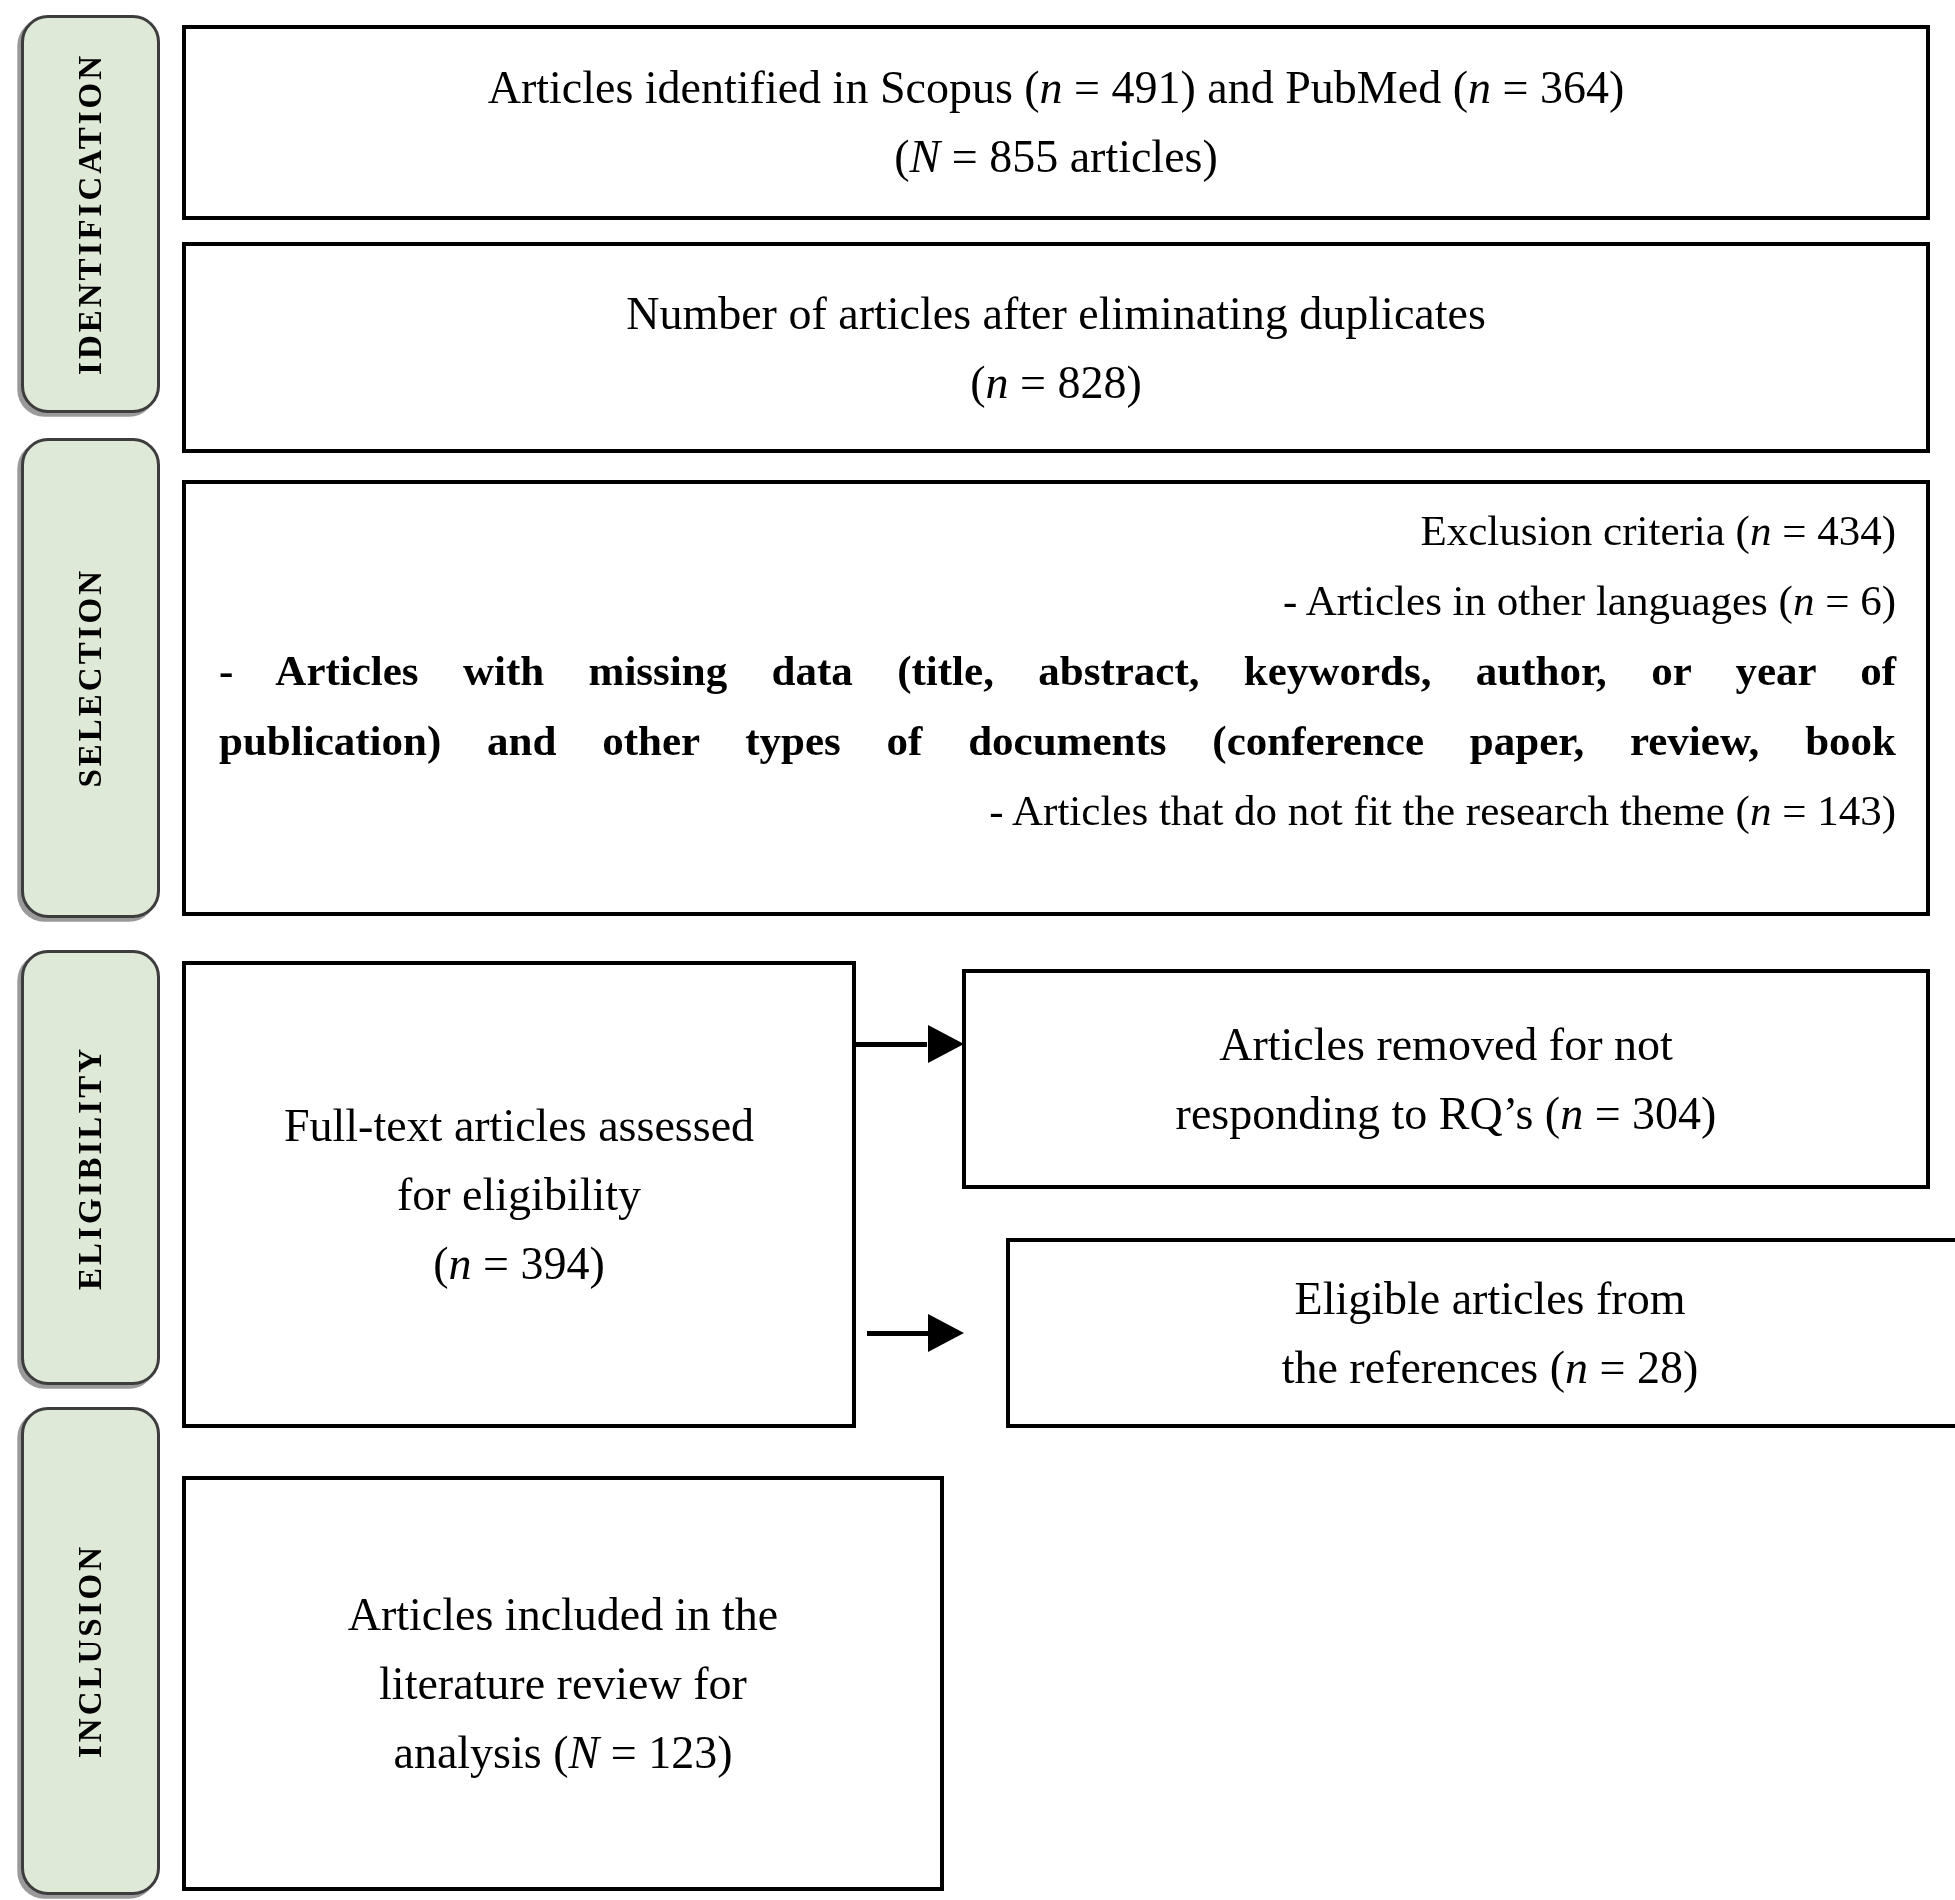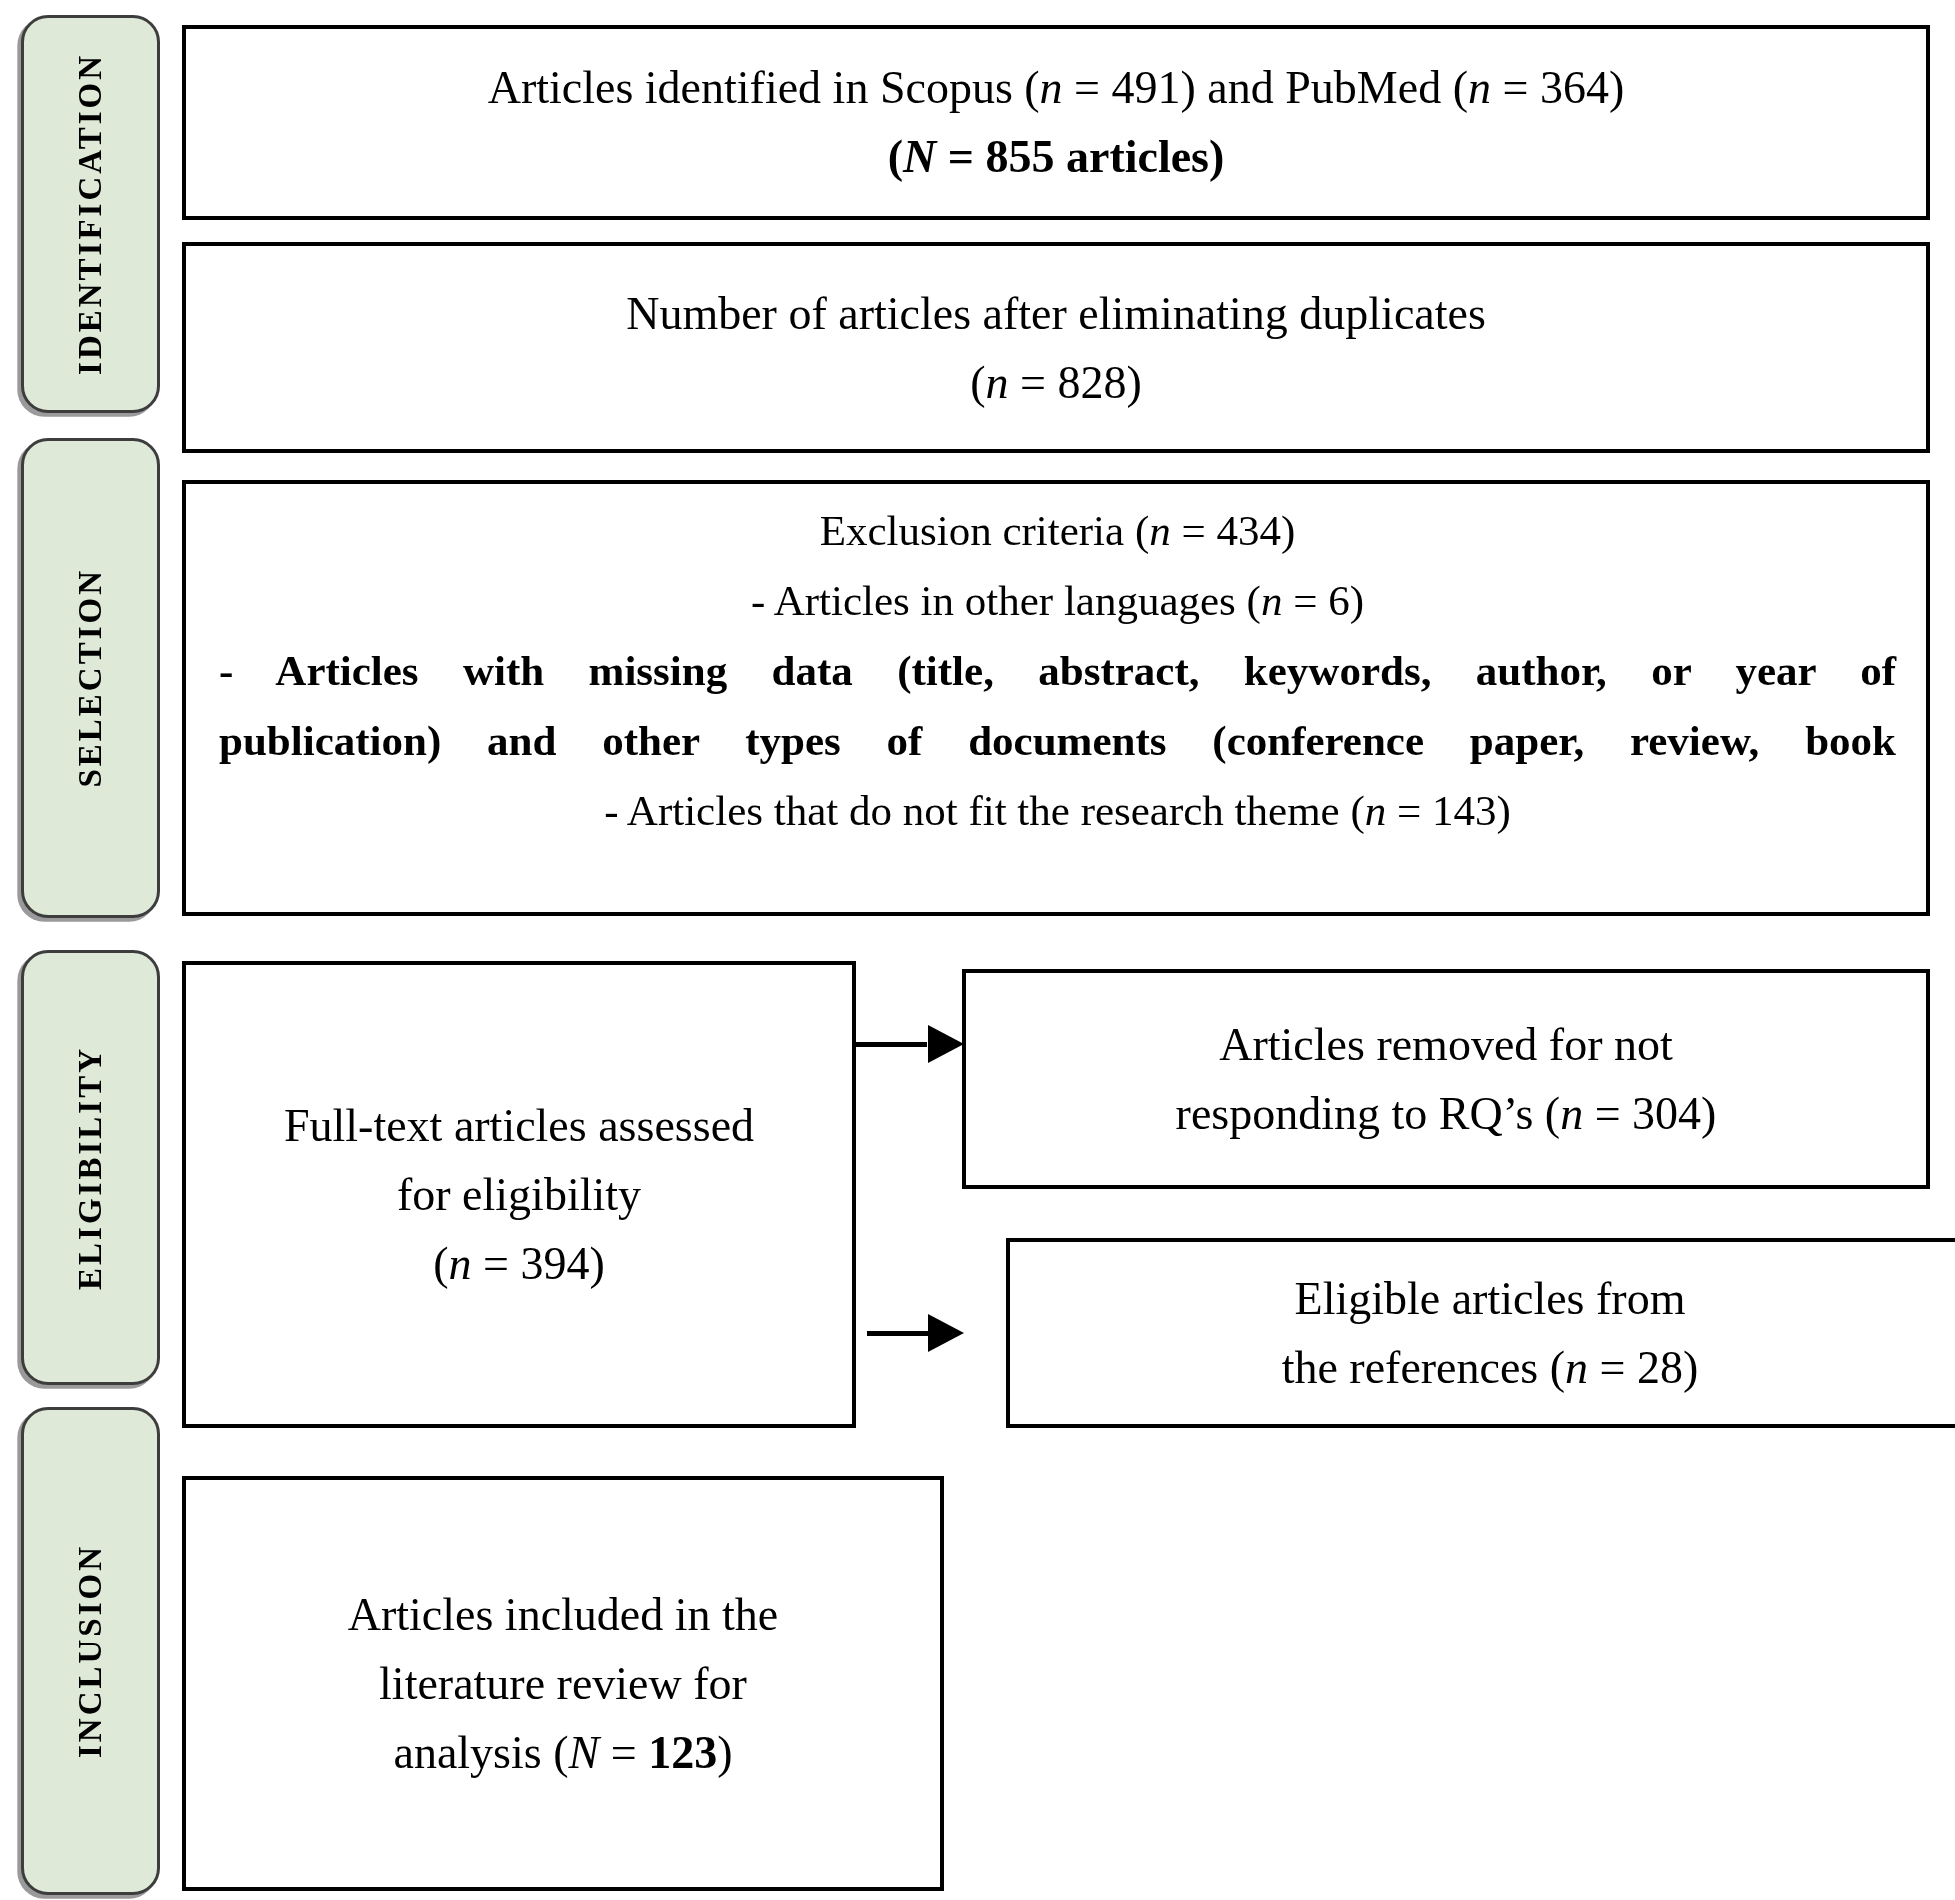--- a/index.html
+++ b/index.html
@@ -42,24 +42,24 @@
     box-sizing: border-box;
   }
   .fbox.center {
     display: flex;
     flex-direction: column;
     justify-content: center;
     text-align: center;
   }
   .line { font-size: 46px; line-height: 69px; }
   .exclusion-body { padding: 12px 30px 0 33px; }
-  .exclusion-body .xline { font-size: 43px; line-height: 70px; text-align: center; }
+  .exclusion-body .xline { font-size: 43px; line-height: 70px; text-align: right; }
   .exclusion-body .jline { text-align: justify; text-align-last: justify; font-weight: bold; }
   .it { font-style: italic; }
-  .bold { font-weight: bold; }
+  .bold { font-weight: normal; }
   
   .arrow-shaft { position: absolute; height: 5.2px; background: #000000; }
   .arrow-head {
     position: absolute;
     width: 0; height: 0;
     border-top: 19.4px solid transparent;
     border-bottom: 19.4px solid transparent;
     border-left: 36px solid #000000;
   }
 </style>

